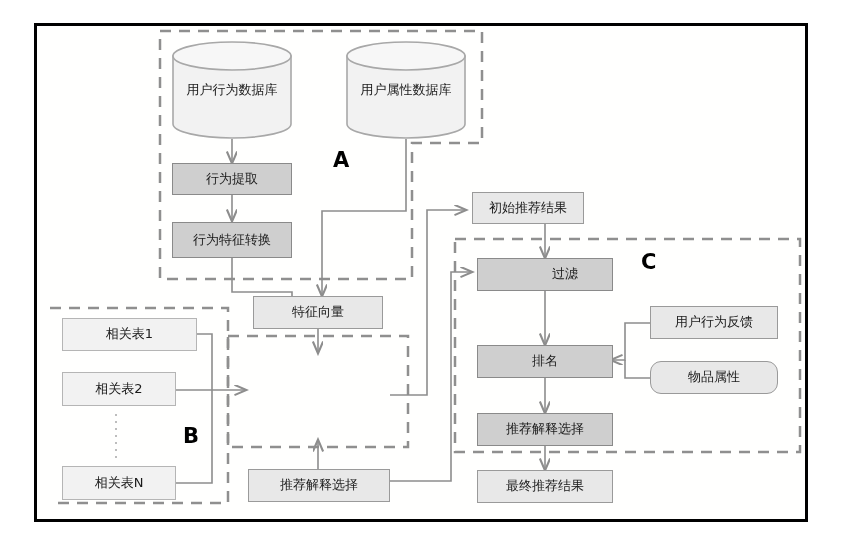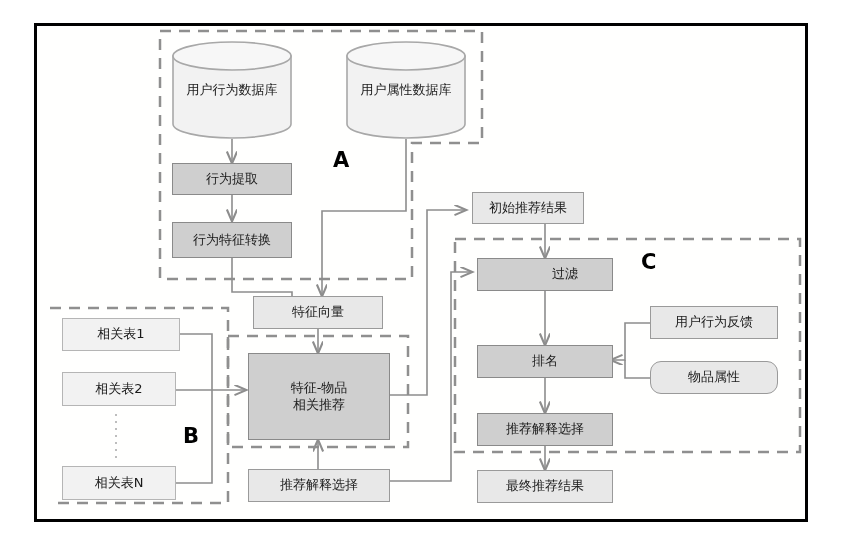--- a/index.html
+++ b/index.html
@@ -85,32 +85,28 @@
     </svg>
     <div class="lbl">用户属性数据库</div>
   </div>
 
   <div class="node rect-dark" style="left:172px;top:222px;width:120px;height:36px;">行为特征转换</div>
 
   <div class="node rect-dark" style="left:172px;top:163px;width:120px;height:32px;">行为提取</div>
 
   <div class="node rect-light" style="left:253px;top:296px;width:130px;height:33px;">特征向量</div>
 
-  <div class="node rect-pale" style="left:62px;top:318px;width:118px;height:33px;">相关表1</div>
+  <div class="node rect-pale" style="left:62px;top:318px;width:135px;height:33px;">相关表1</div>
   <div class="node rect-pale" style="left:62px;top:372px;width:114px;height:34px;">相关表2</div>
   <div class="node rect-pale" style="left:62px;top:466px;width:114px;height:34px;">相关表N</div>
 
   <svg class="ddot" style="left:113px;top:414px;" width="6" height="46">
     <line x1="3" y1="0" x2="3" y2="46" stroke="#bdbdbd" stroke-width="2" stroke-dasharray="2,5"></line>
   </svg>
 
-  <div class="node rect-dark" style="left:248px;top:353px;width:142px;height:87px;flex-direction:column;">
-    <span>特征-物品</span>
-    <span>相关推荐</span>
-  </div>
 
   <div class="node rect-light" style="left:248px;top:469px;width:142px;height:33px;">推荐解释选择</div>
 
   <div class="node rect-light" style="left:472px;top:192px;width:112px;height:32px;">初始推荐结果</div>
 
   <div class="node rect-dark" style="left:477px;top:258px;width:136px;height:33px;padding-left:40px;">过滤</div>
 
   <div class="node rect-dark" style="left:477px;top:345px;width:136px;height:33px;">排名</div>
 
   <div class="node rect-light" style="left:650px;top:306px;width:128px;height:33px;">用户行为反馈</div>

